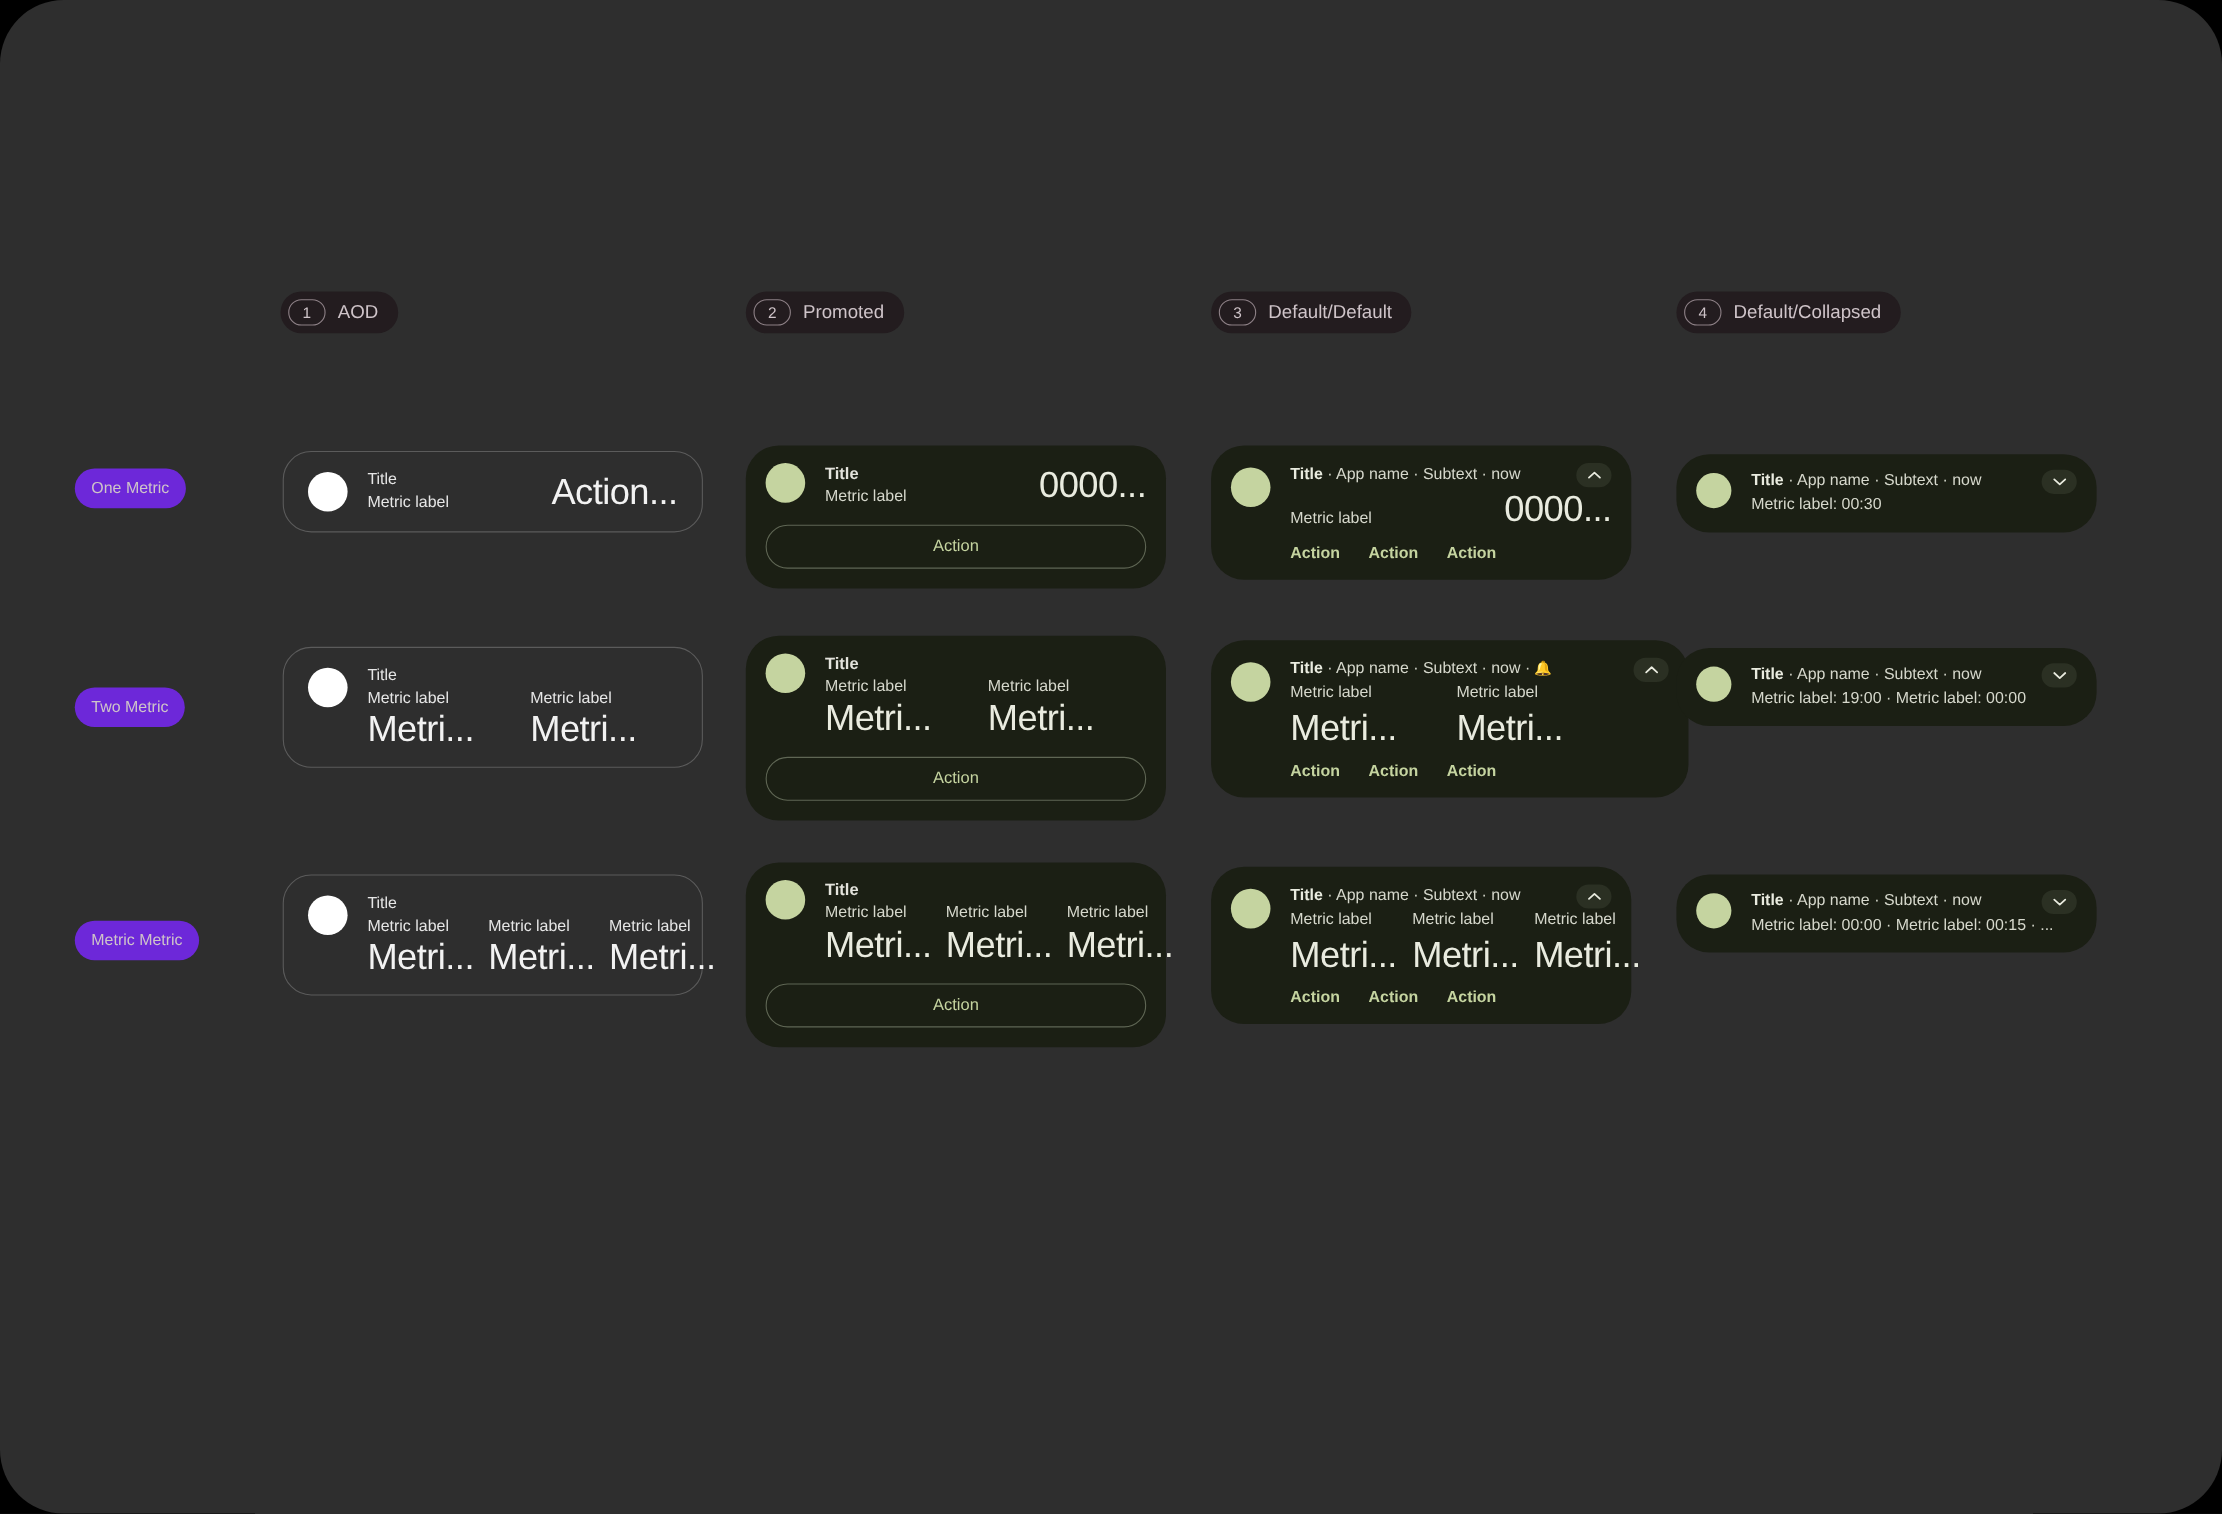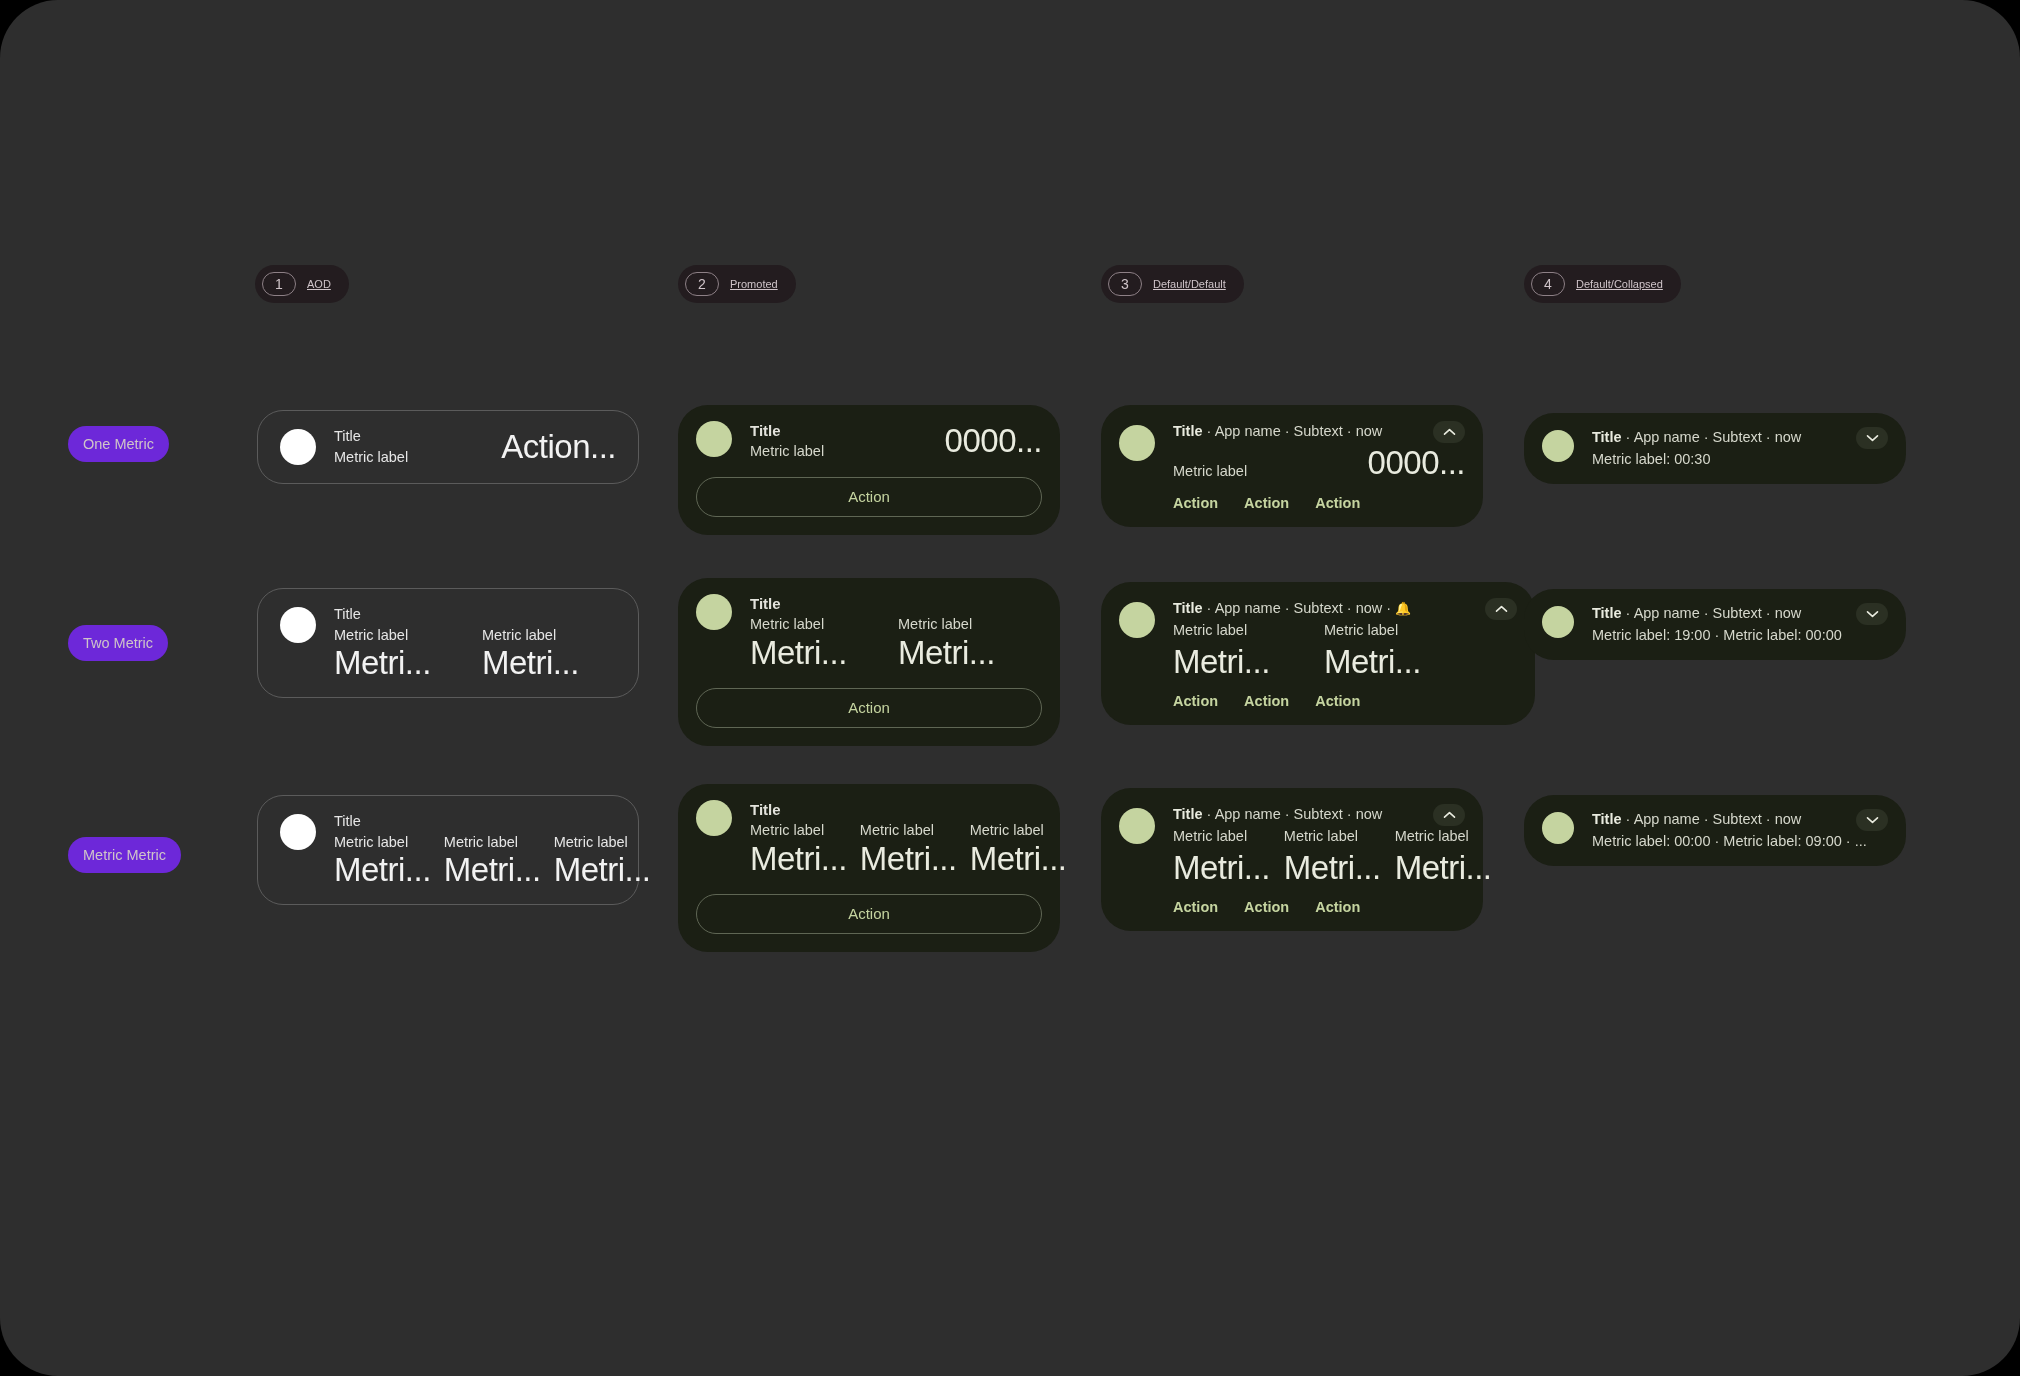--- a/index.html
+++ b/index.html
@@ -35,24 +35,23 @@
   }
   .chip-num {
     width: 34px; height: 24px;
     border: 1px solid #8d8086;
     border-radius: 12px;
     display: flex; align-items: center; justify-content: center;
     font-size: 14px;
     color: #cfc4c9;
   }
   .chip-label {
-    font-size: 11px;
+    font-size: 17px;
     color: #cfc4c9;
     white-space: nowrap;
-    text-decoration: underline;
   }
 
   
   .row-chip {
     position: absolute;
     display: inline-flex;
     align-items: center;
     height: 36px;
     padding: 0 15px;
     background: #6d28d9;
@@ -444,17 +443,17 @@
     <div class="avatar green"></div>
     <div class="col-body">
       <div class="col-headrow">
         <div class="col-header"><b>Title</b><span> · App name · Subtext · now</span></div>
         <button class="chev-btn" aria-label="expand">
           <svg width="13" height="8" viewBox="0 0 13 8">
               <path d="M1.5 1.8 L6.5 6.4 L11.5 1.8" stroke="#e9ebdf" stroke-width="1.6" fill="none" stroke-linecap="round" stroke-linejoin="round"></path>
             </svg>
         </button>
       </div>
-      <div class="col-summary">Metric label: 00:00 · Metric label: 09:00 · ...</div>
+      <div class="col-summary">Metric label: 00:00 · Metric label: 00:15 · ...</div>
     </div>
   </div>
 
 </div>
 
 </body></html>

